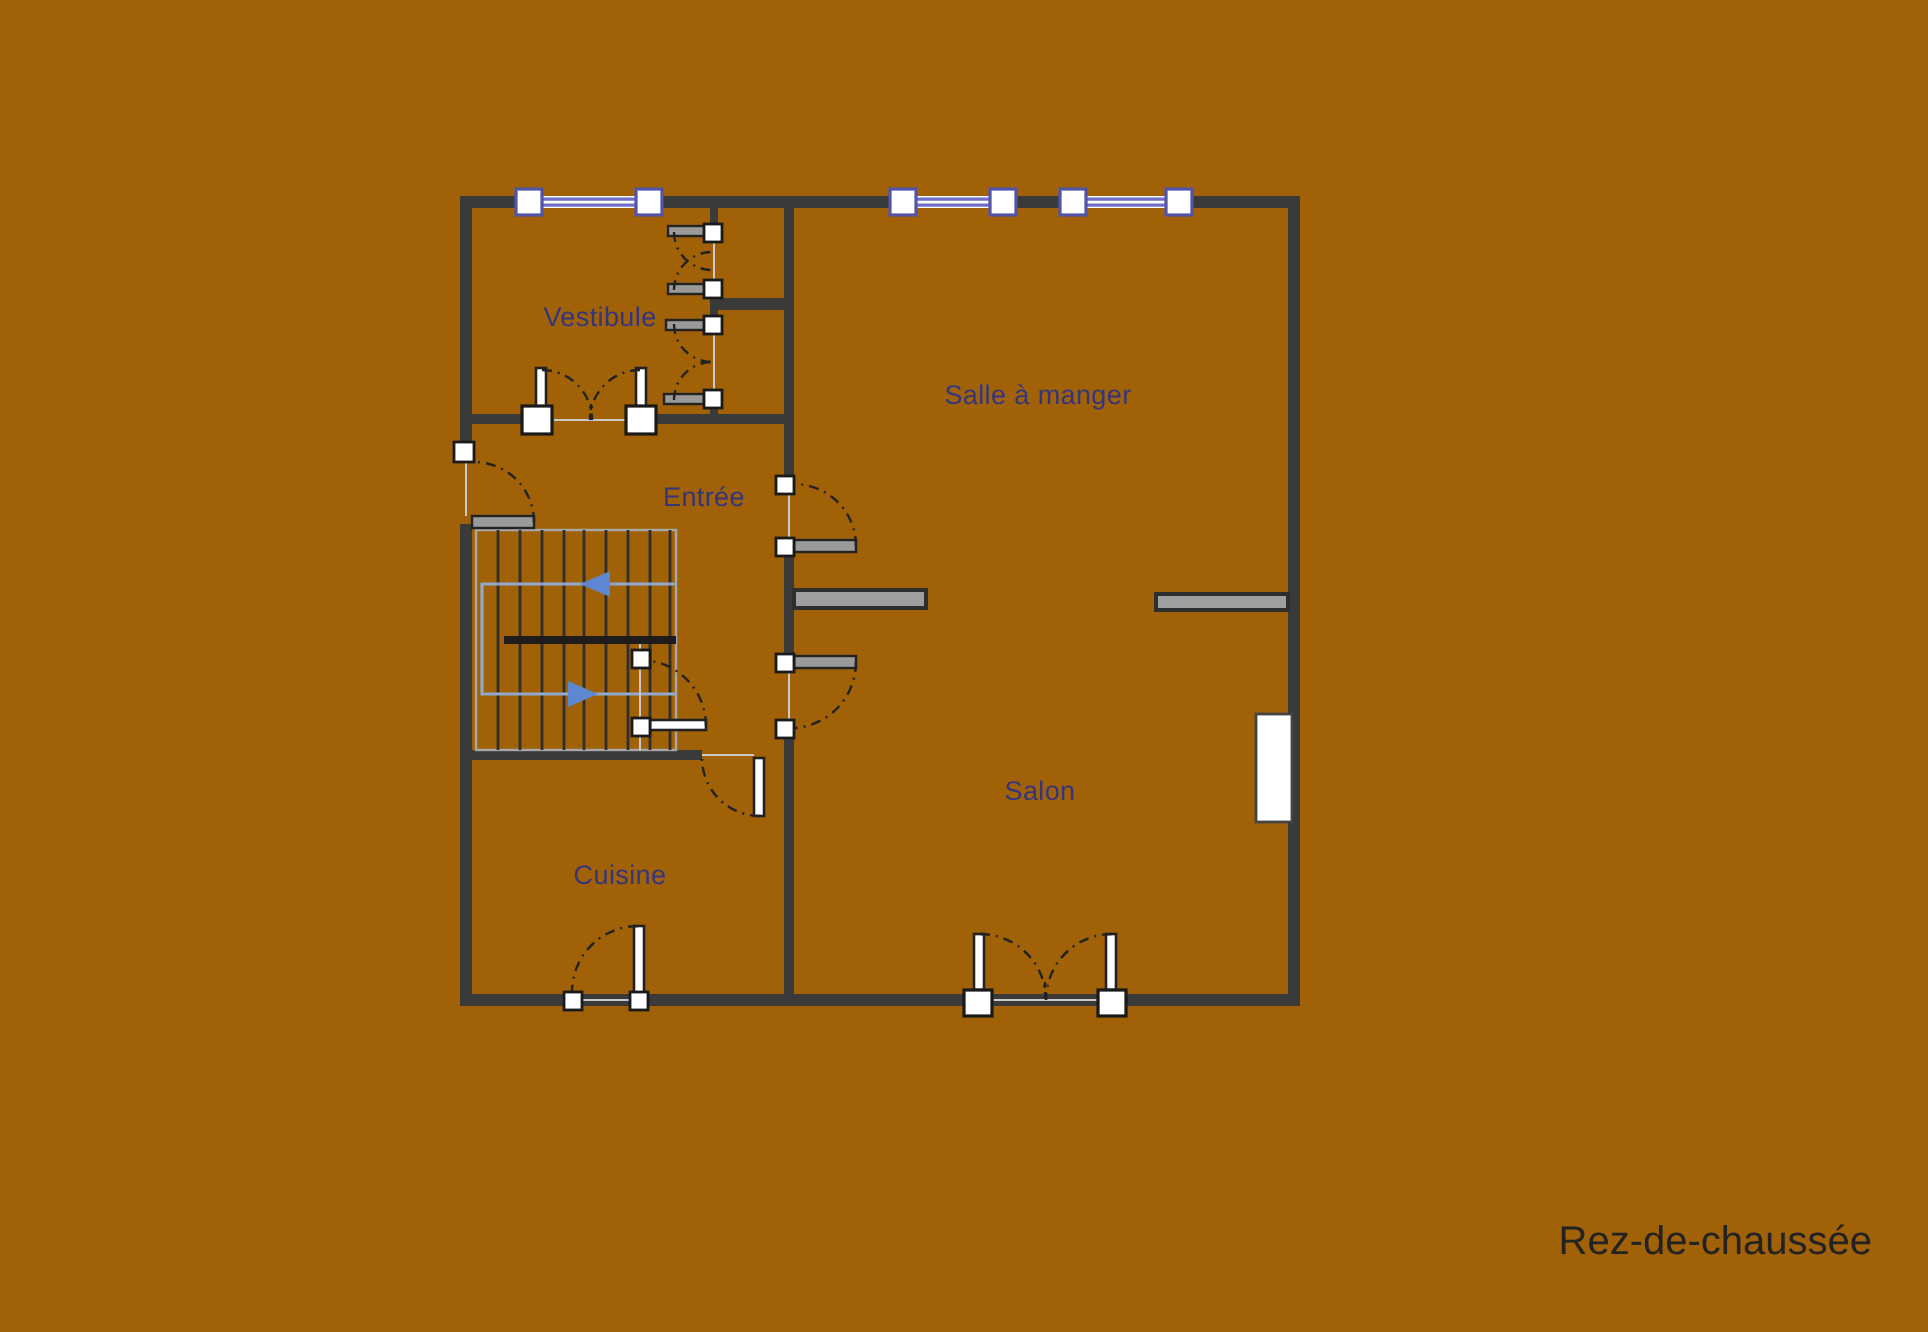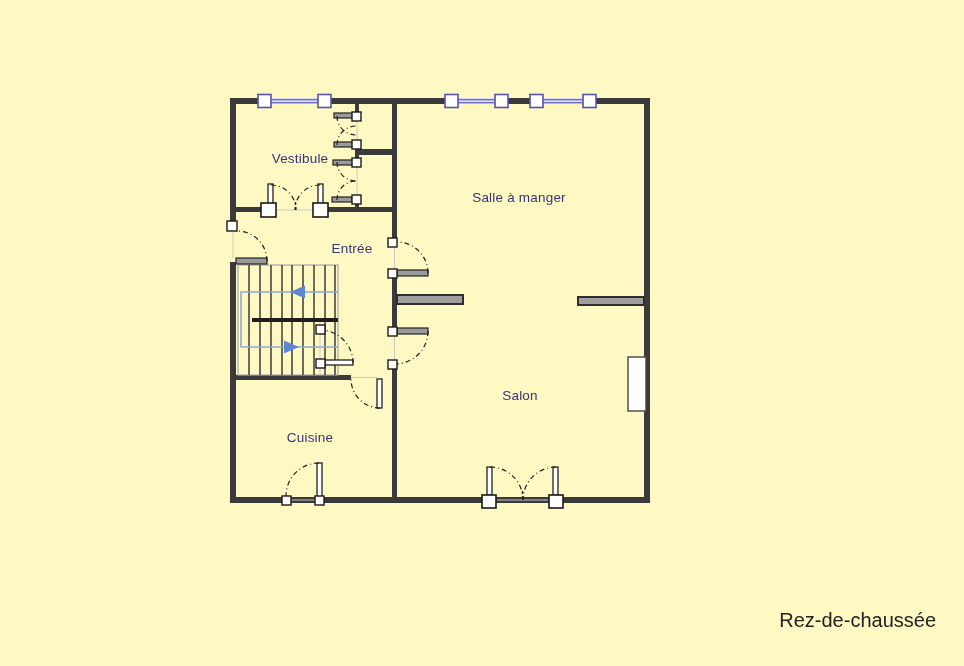--- a/index.html
+++ b/index.html
@@ -1,16 +1,16 @@
 <!DOCTYPE html>
 <html><head>
 <meta charset="utf-8">
 <style>
   html,body{margin:0;padding:0;background:#ffffff;}
-  #stage{position:relative;width:964px;height:666px;background:#fef9c3;overflow:hidden;
+  #stage{position:relative;width:964px;height:666px;background:#a16207;overflow:hidden;
          font-family:"Liberation Sans",sans-serif;}
   svg{position:absolute;left:0;top:0;}
   .wall{fill:#3a3a3a;stroke:none;}
   .wall-dark{fill:#1d1d1d;}
   .stub{fill:#9f9f9f;stroke:#2e2e2e;stroke-width:2px;}
   .jamb{fill:#ffffff;stroke:#1a1a1a;stroke-width:1.6px;}
   .jamb-sm{fill:#ffffff;stroke:#1a1a1a;stroke-width:1.4px;}
   .leaf-gray{fill:#9a9a9a;stroke:#222222;stroke-width:1.2px;}
   .leaf-white{fill:#ffffff;stroke:#222222;stroke-width:1.3px;}
   .swing{fill:none;stroke:#222222;stroke-width:1.2px;stroke-dasharray:5 3 1 3;}

